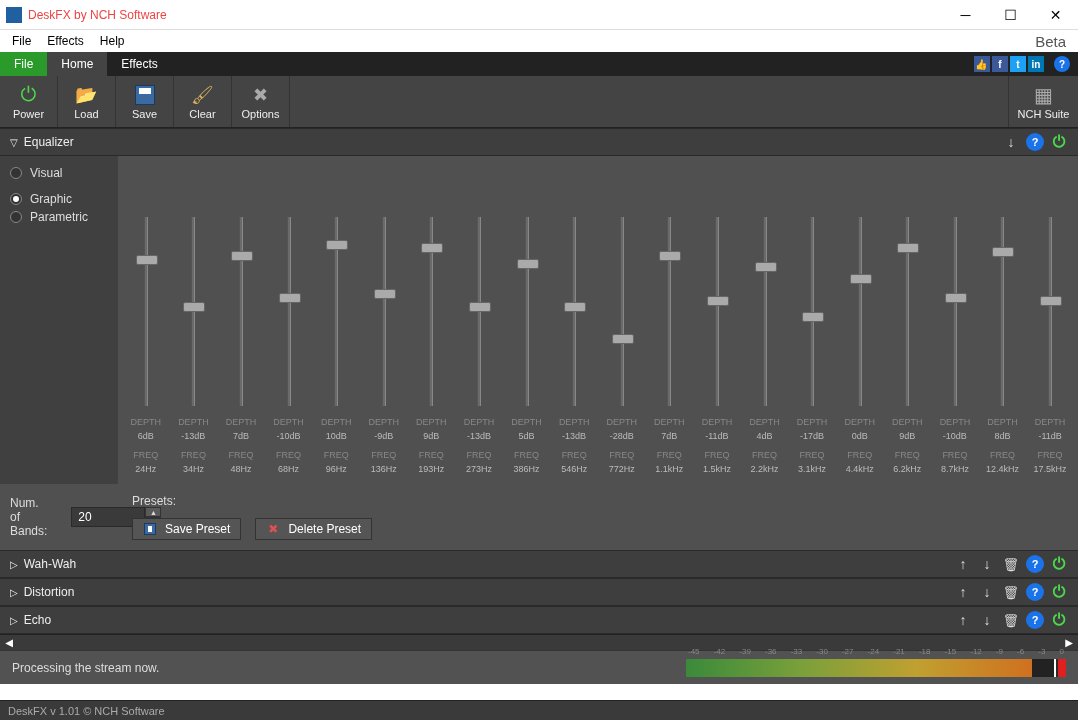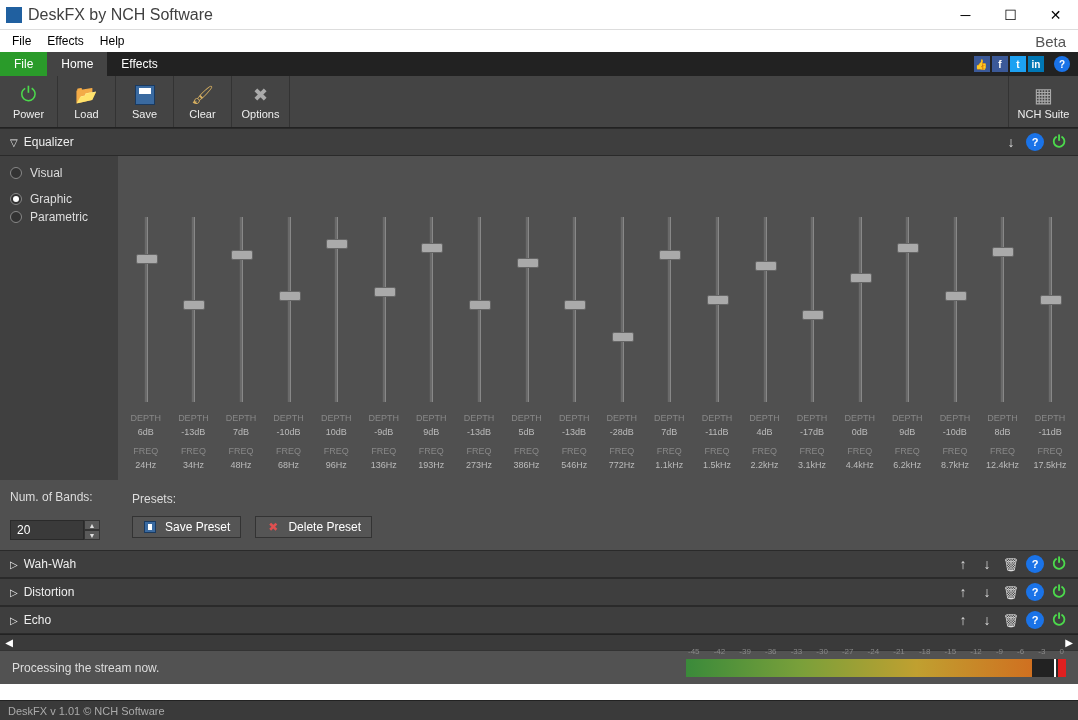--- a/index.html
+++ b/index.html
@@ -22,21 +22,21 @@
   display: flex;
   align-items: center;
   padding-left: 6px;
 }
 .titlebar .app-icon {
   width: 16px; height: 16px;
   background: #2060a0;
   margin-right: 6px;
   display: inline-block;
 }
-.titlebar .title { flex: 1; color: #404040; font-size: 16px; }
+.titlebar .title { flex: 1; color: #ef4444; font-size: 12px; }
 .titlebar .winbtn {
   width: 45px; height: 30px;
   display: flex; align-items: center; justify-content: center;
   color: #000; font-size: 14px;
 }
 
 
 .menubar {
   height: 22px;
   display: flex;
@@ -193,21 +193,21 @@
 
 
 .presets-bar {
   display:flex;align-items:center;
   background:#505050;
   padding:10px;
   gap:14px;
 }
 .presets-left {
   width:108px;
-  display:flex;flex-direction:column;gap:16px;
+  display:flex;flex-direction:row;gap:24px;
   color:#ddd;
 }
 .num-bands {
   display:flex;align-items:center;
 }
 .num-bands input {
   width:74px;height:20px;
   background:#3a3a3a;color:#fff;border:1px solid #2a2a2a;
   padding:2px 6px;font-size:12px;
 }

